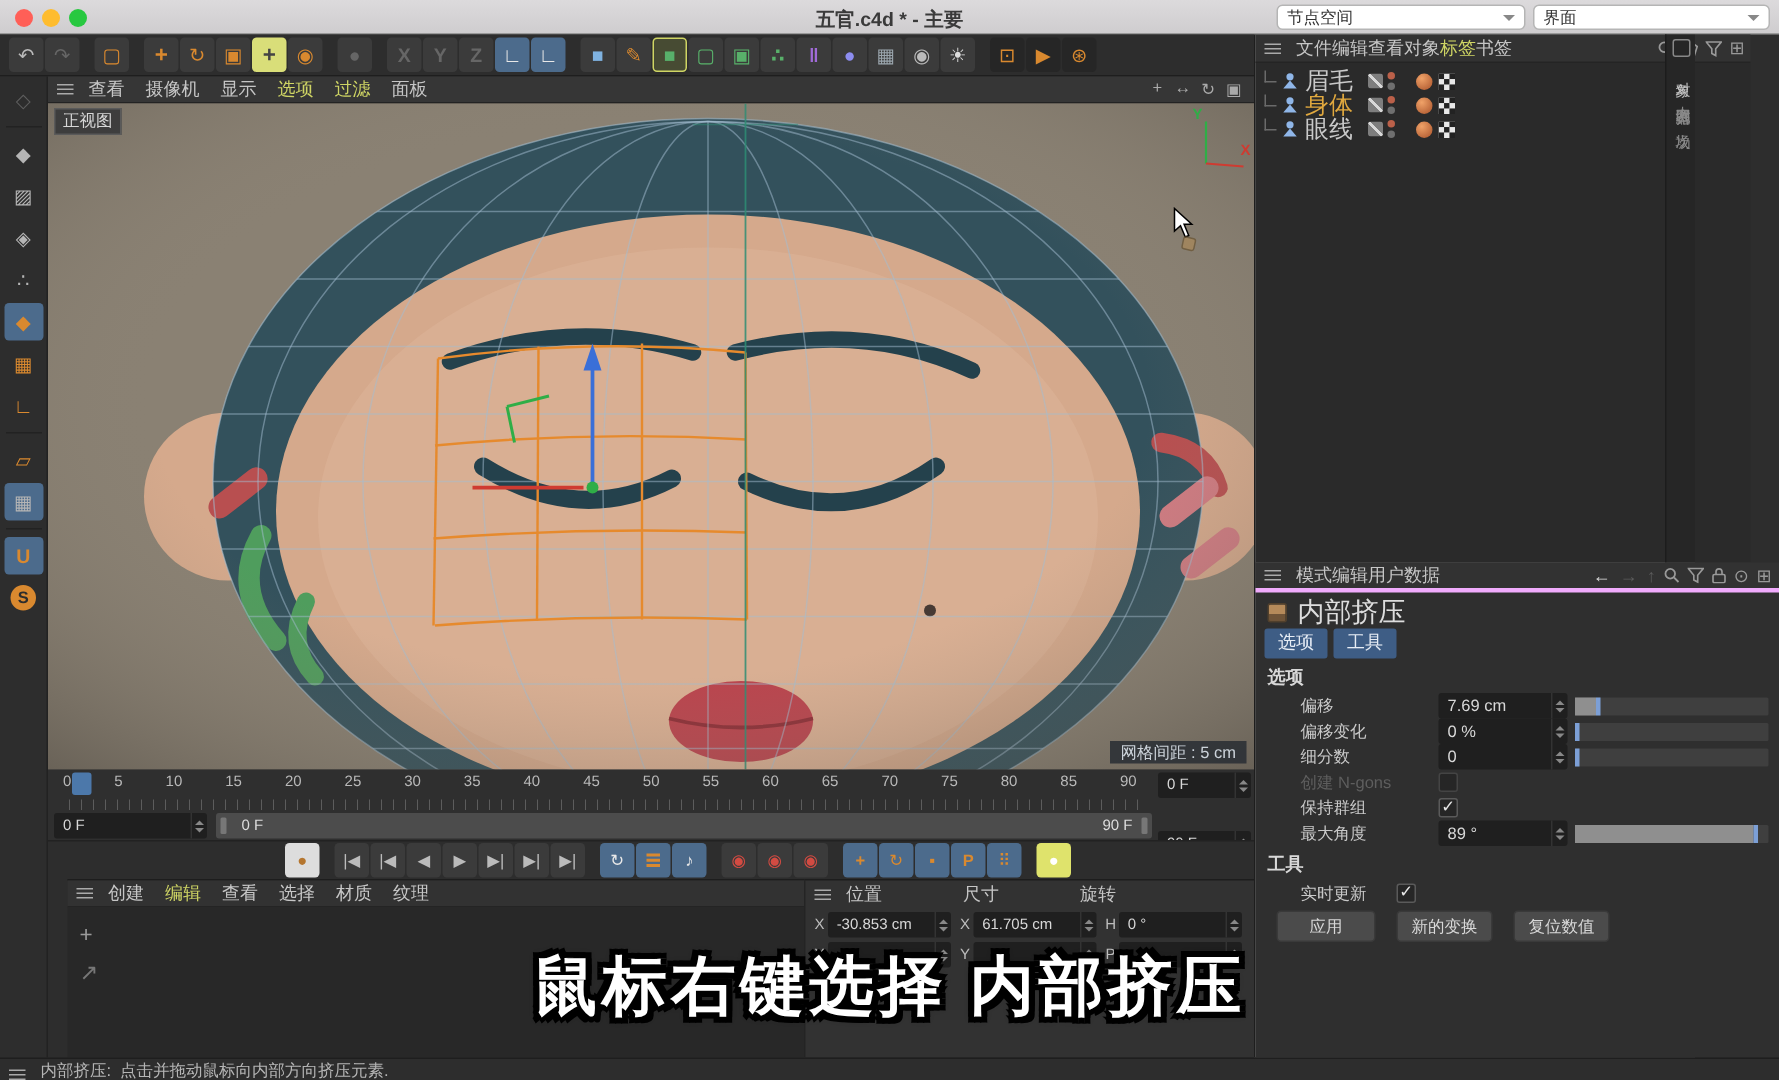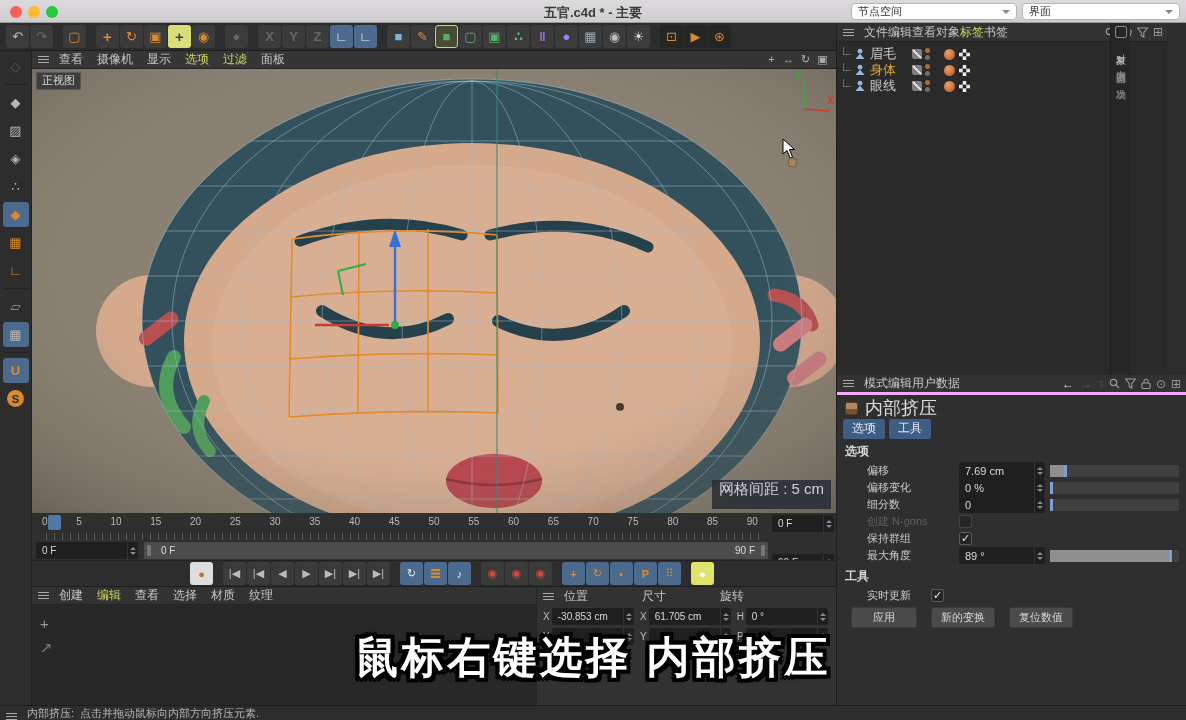--- a/index.html
+++ b/index.html
@@ -34,21 +34,21 @@
   .menubar{display:flex;align-items:center;font-size:12px;color:#c6c6c6;}
   .menubar .mi{margin-right:14px;}
   .mi.hl{color:#cfd564;}
   .hamb{width:11px;height:1px;background:#aaa;box-shadow:0 3px 0 #aaa,0 6px 0 #aaa;margin:0 10px 6px 6px;flex:none;}
   #vp-menubar{left:32px;top:51px;width:804px;height:18px;background:#363636;border-bottom:1px solid #232323;}
   #vp-menubar .vp-icons{margin-left:auto;display:flex;margin-right:6px;color:#aaa;}
   .vpic{width:15px;text-align:center;font-size:11px;margin-left:2px;}
   
   #viewport{left:32px;top:69px;width:804px;height:444px;background:#8a8173;}
   #view-label{left:4px;top:3px;background:rgba(50,52,54,.85);border:1px solid #5a5a5a;color:#d7d7d7;font-size:11px;padding:0 5px 1px;}
-  #grid-label{right:5px;bottom:4px;background:rgba(42,47,52,.88);color:#ccd3da;font-size:15px;padding:0 7px 10px;}
+  #grid-label{right:5px;bottom:4px;background:rgba(42,47,52,.88);color:#ccd3da;font-size:11px;padding:0 7px 0;}
   .axlab{font-size:10px;font-weight:bold;}
   
   #timeline{left:32px;top:513px;width:804px;height:47px;background:#2f2f2f;}
   #ruler{position:absolute;left:4px;top:0;width:732px;height:20px;}
   #ruler-nums{position:absolute;left:6px;right:10px;top:3px;display:flex;justify-content:space-between;font-size:10px;color:#b9b9b9;}
   #playhead{position:absolute;left:12px;top:2px;width:13px;height:15px;background:#4f7fb5;border-radius:2px;opacity:.92;}
   #ticks{position:absolute;left:10px;right:8px;top:20px;height:7px;background:repeating-linear-gradient(90deg,#5c5c5c 0 1px,transparent 1px 8px);}
   #cur-frame{position:absolute;left:4px;top:29px;width:102px;height:17px;}
   #range{position:absolute;left:112px;top:29px;width:624px;height:17px;background:#4c4c4c;border-radius:2px;color:#ddd;font-size:10px;display:flex;align-items:center;}
   #range .grip-l{width:4px;height:11px;background:#777;margin:0 10px 0 3px;border-radius:1px;}
@@ -61,36 +61,36 @@
   #tl-right-top{left:772px;top:515px;width:62px;}
   #tl-right-bot{left:772px;top:537px;width:62px;}
   
   #transport{left:32px;top:560px;width:804px;height:26px;background:#2d2d2d;border-top:1px solid #222;display:flex;align-items:center;padding-left:158px;}
   #transport .tile{font-size:11px;}
   .keytile{background:#ddd;color:#b5762f;font-weight:bold;}
   .redc{color:#d24b42;font-size:14px;}
   .kbars{width:9px;height:1.5px;background:#d9892f;box-shadow:0 3.5px 0 #d9892f,0 7px 0 #d9892f;margin-bottom:7px;}
   .autokey{background:#dfe36c;color:#fff;font-size:12px;}
   
-  #materials{left:32px;top:586px;width:504px;height:119px;background:#282828;border-top:1px solid #1d1d1d;}
+  #materials{left:45px;top:586px;width:504px;height:119px;background:#282828;border-top:1px solid #1d1d1d;}
   #mat-menubar{height:18px;background:#323232;border-bottom:1px solid #242424;}
   .mat-ico{position:absolute;left:8px;color:#9a9a9a;font-size:15px;}
   #coords{left:536px;top:586px;width:300px;height:119px;background:#323232;border-top:1px solid #1d1d1d;border-left:1px solid #242424;}
   #coord-head{height:18px;display:flex;align-items:center;font-size:12px;color:#c6c6c6;}
   #coord-head span.h{width:78px;}
   .crow{display:flex;align-items:center;margin:3px 4px 0;}
   .crow .ax{width:11px;font-size:10px;color:#bdbdbd;text-align:center;}
   .crow .fieldbox{width:84px;margin-right:4px;}
   
   #right{left:836px;top:23px;width:294px;height:682px;background:#a3a3a3;border-left:1px solid #1e1e1e;}
   #om-menubar{position:absolute;left:0;top:0;width:330px;height:19px;background:#323232;border-bottom:1px solid #242424;display:flex;align-items:center;font-size:12px;color:#c6c6c6;}
   #om-menubar .ric{margin-left:auto;display:flex;align-items:center;margin-right:4px;}
   .ric .ic{margin-left:5px;color:#999;font-size:12px;display:flex;align-items:center;}
   #om-rows{position:absolute;left:0;top:19px;width:330px;height:333px;background:#2a2a2a;padding-top:4px;}
-  .orow{display:flex;align-items:center;height:16px;font-size:13px;color:#c9c9c9;padding-left:6px;}
+  .orow{display:flex;align-items:center;height:16px;font-size:16px;color:#c9c9c9;padding-left:6px;}
   .orow .tree{width:8px;height:8px;border-left:1px solid #6a6a6a;border-bottom:1px solid #6a6a6a;margin:-6px 3px 0 0;}
   .orow .nm{margin:0 8px 0 4px;width:34px;}
   .orow.sel .nm{color:#e0a83e;}
   .tagsq{width:10px;height:10px;background:#7e7e7e;border-radius:2px;background-image:linear-gradient(45deg,transparent 42%,#d8d8d8 42%,#d8d8d8 58%,transparent 58%);margin-right:3px;}
   .dots{display:flex;flex-direction:column;margin-right:14px;}
   .dots i{width:5px;height:5px;border-radius:50%;}
   .dots .d1{background:#bb6049;margin-bottom:2px;}
   .dots .d2{background:#6f6f6f;}
   .matball{width:11px;height:11px;border-radius:50%;background:radial-gradient(circle at 35% 30%,#f0a268,#a8522a);margin-right:4px;}
   #om-side{position:absolute;right:0;top:0;width:20px;height:352px;background:#262626;border-left:1px solid #1c1c1c;display:flex;flex-direction:column;align-items:center;padding-top:3px;}

